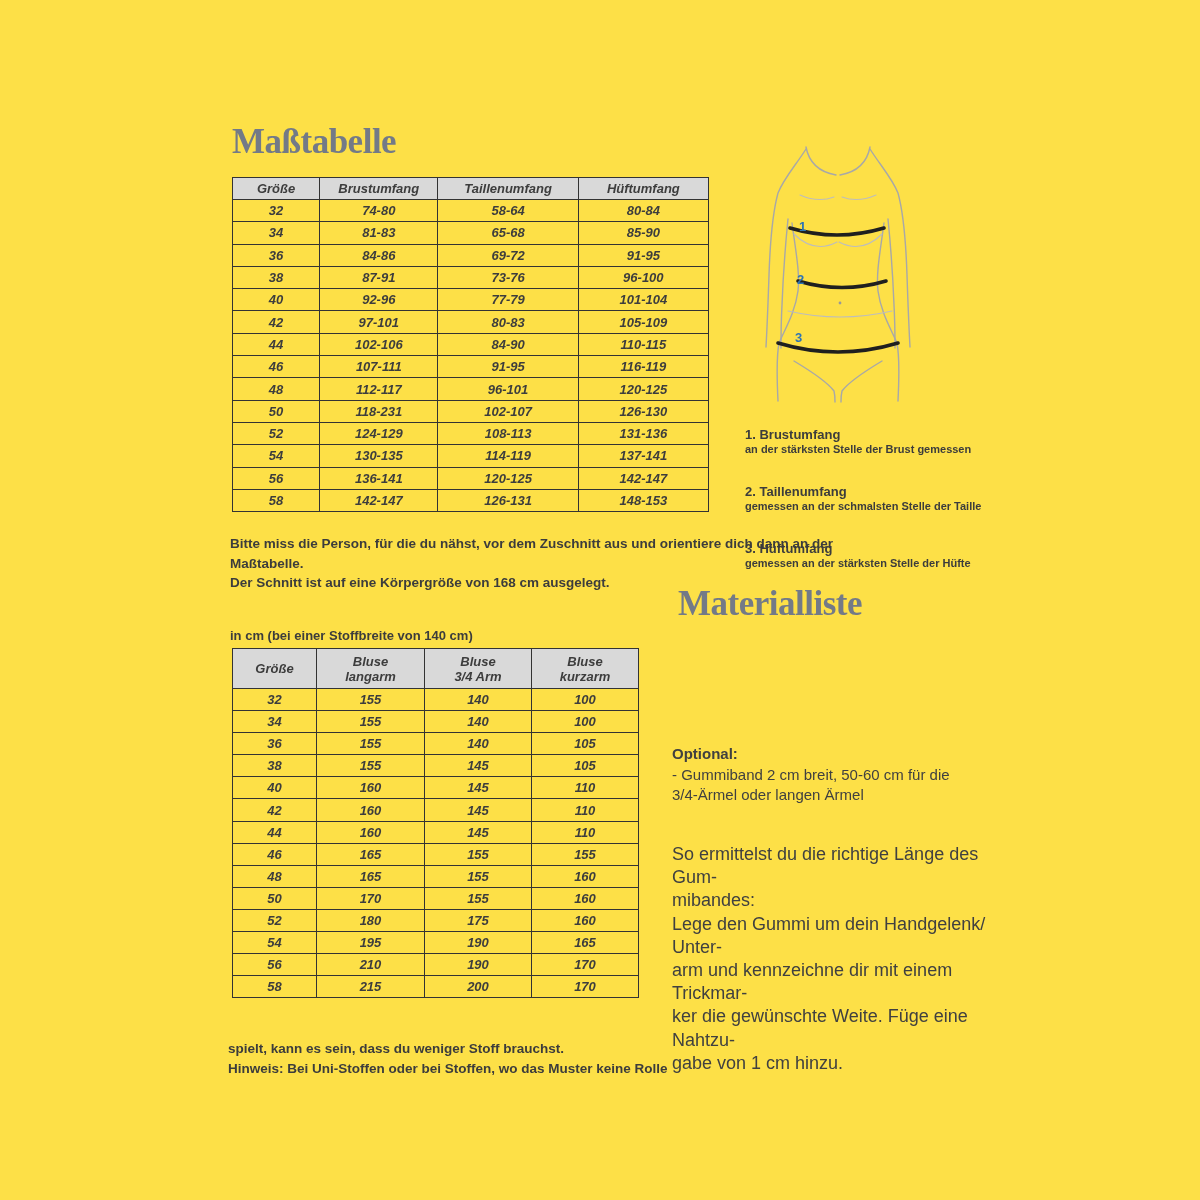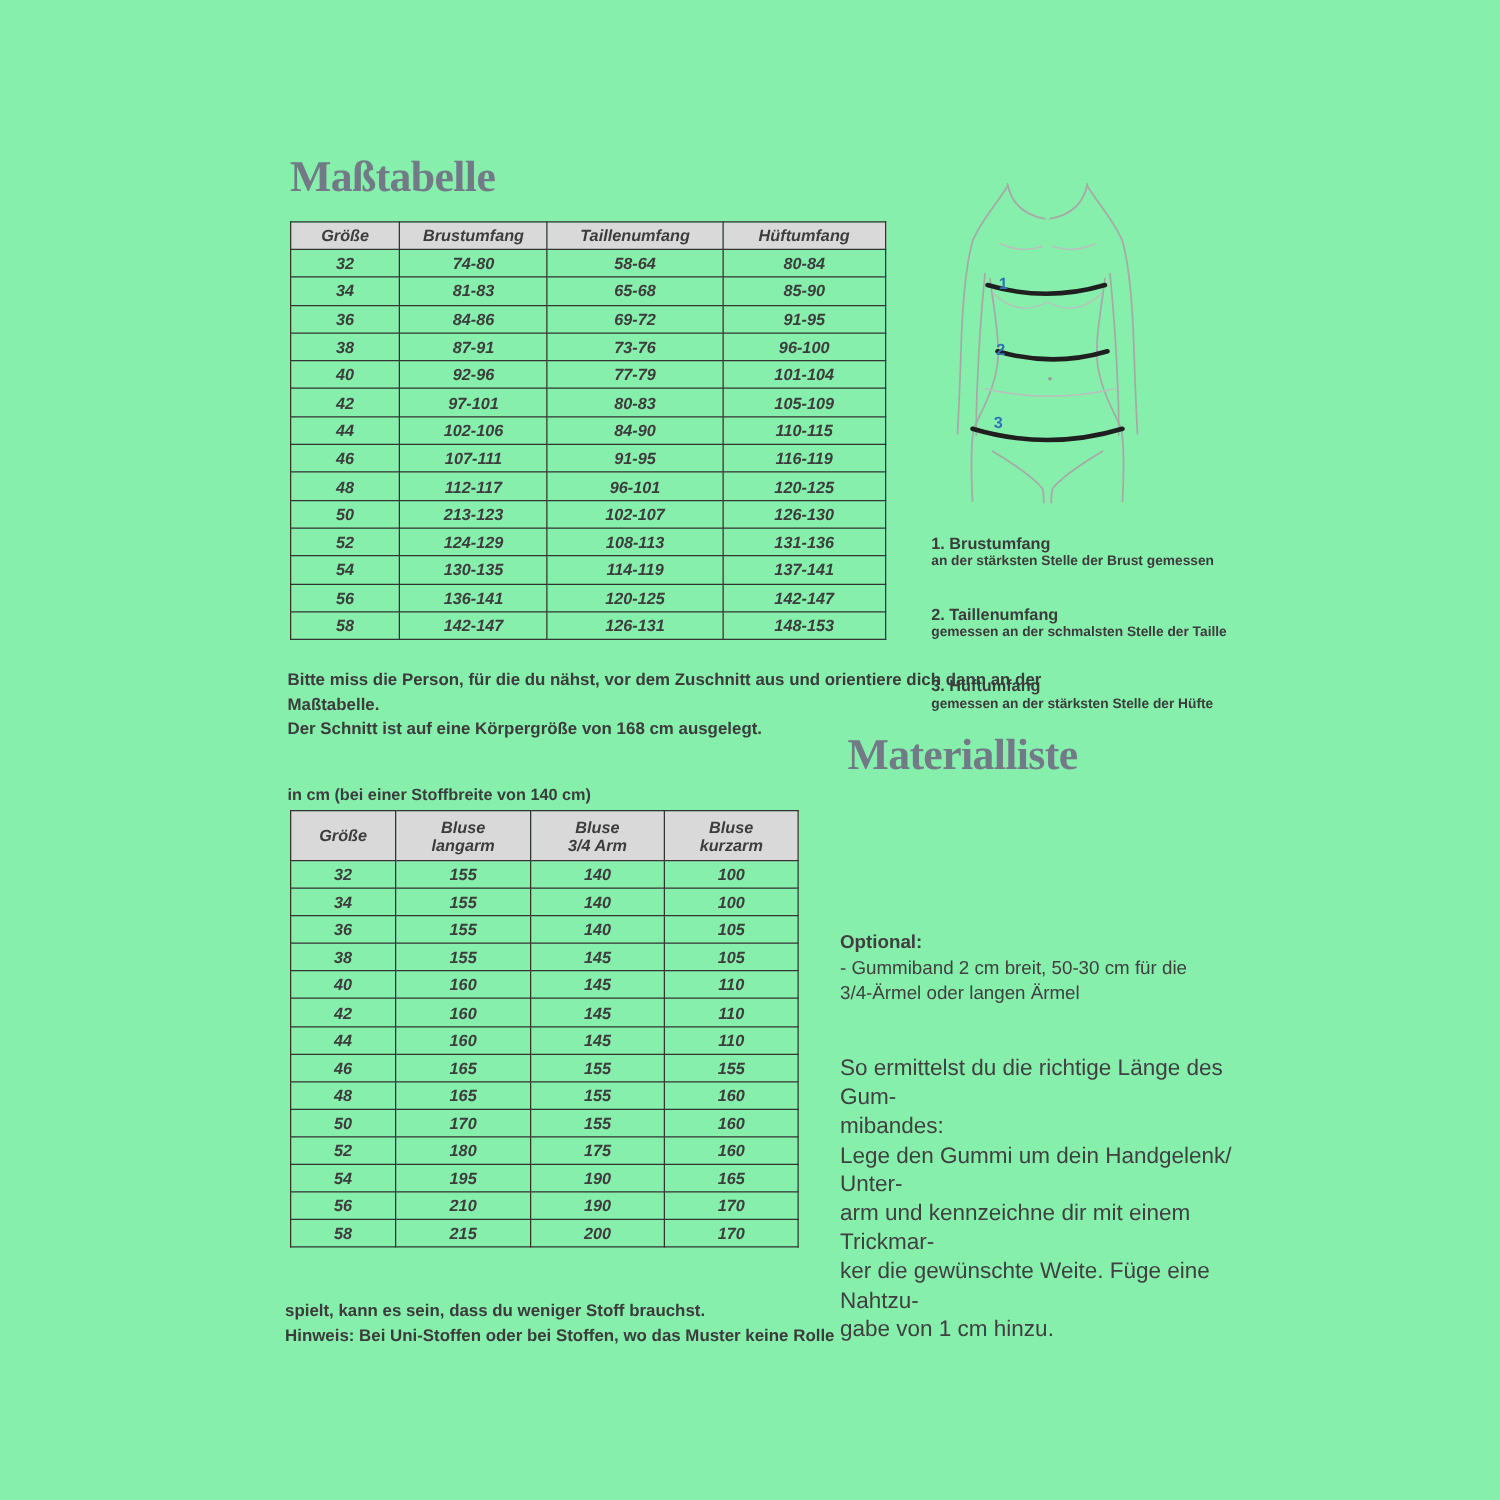--- a/index.html
+++ b/index.html
@@ -1,16 +1,16 @@
 <!DOCTYPE html>
 <html lang="de"><head>
 <meta charset="utf-8">
 <style>
   html,body{margin:0;padding:0;background:#ffffff;}
-  .page{position:relative;width:1200px;height:1200px;background:#86efac;overflow:hidden;
+  .page{position:relative;width:1200px;height:1200px;background:#fde047;overflow:hidden;
         font-family:"Liberation Sans",sans-serif;color:#3f3f3f;}
   .abs{position:absolute;}
 
   
   .heading{font-family:"Liberation Serif","DejaVu Serif",serif;font-weight:bold;
            font-size:35px;color:#737a87;letter-spacing:-0.5px;line-height:1;}
 
   
   table{border-collapse:collapse;table-layout:fixed;font-style:italic;}
   th,td{border:1px solid #333333;text-align:center;vertical-align:middle;
@@ -108,21 +108,21 @@
           <td>116-119</td>
         </tr>
         <tr>
           <td>48</td>
           <td>112-117</td>
           <td>96-101</td>
           <td>120-125</td>
         </tr>
         <tr>
           <td>50</td>
-          <td>213-123</td>
+          <td>118-231</td>
           <td>102-107</td>
           <td>126-130</td>
         </tr>
         <tr>
           <td>52</td>
           <td>124-129</td>
           <td>108-113</td>
           <td>131-136</td>
         </tr>
         <tr>
@@ -304,21 +304,21 @@
           <td>200</td>
           <td>170</td>
         </tr>
       </tbody>
     </table>
 
   <div class="abs heading" style="left:678px;top:586px;">Materialliste</div>
 
 
   <div class="abs mat-bold" style="left:672px;top:745px;">Optional:</div>
-  <div class="abs mat-text" style="left:672px;top:765px;width:340px;">- Gummiband 2 cm breit, 50-30 cm für die
+  <div class="abs mat-text" style="left:672px;top:765px;width:340px;">- Gummiband 2 cm breit, 50-60 cm für die
 3/4-Ärmel oder langen Ärmel</div>
 
   <div class="abs tip-text" style="left:672px;top:843px;width:345px;">So ermittelst du die richtige Länge des Gum-
 mibandes:
 Lege den Gummi um dein Handgelenk/ Unter-
 arm und kennzeichne dir mit einem Trickmar-
 ker die gewünschte Weite. Füge eine Nahtzu-
 gabe von 1 cm hinzu.</div>
 
   <div class="abs" style="left:228px;top:1039px;width:480px;font-size:13.5px;font-weight:600;line-height:19.5px;color:#3c3c3c;">

